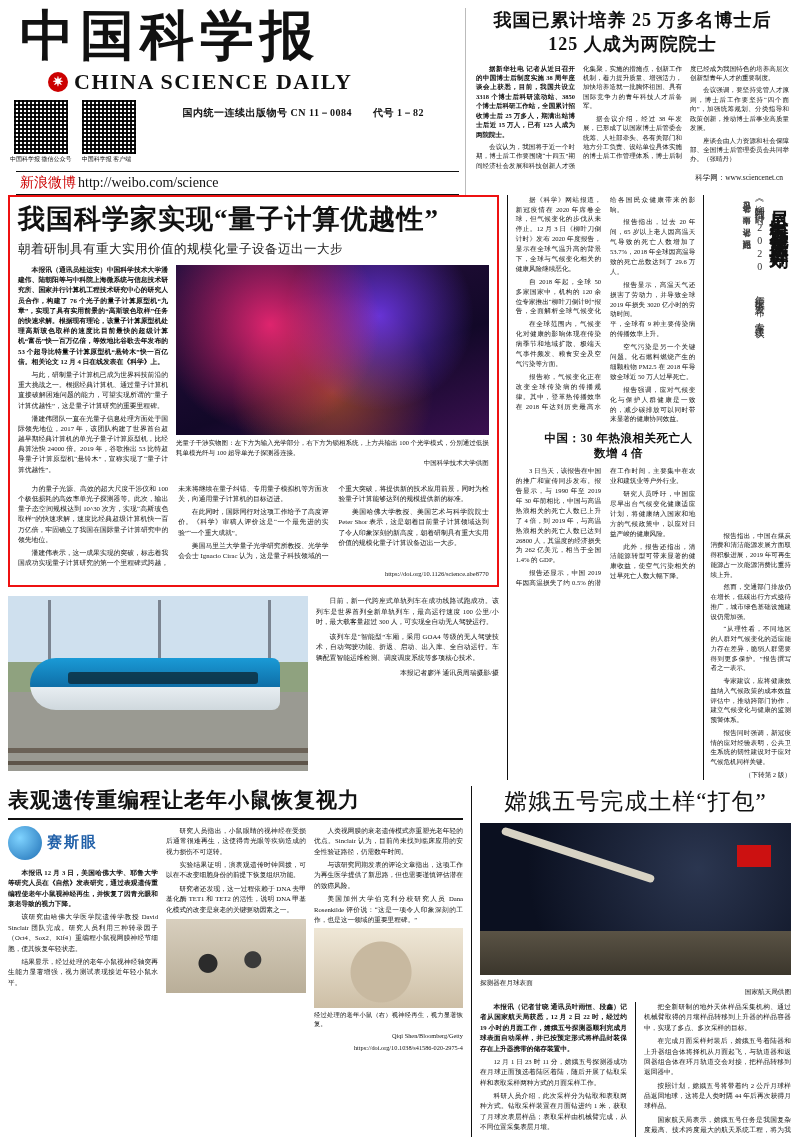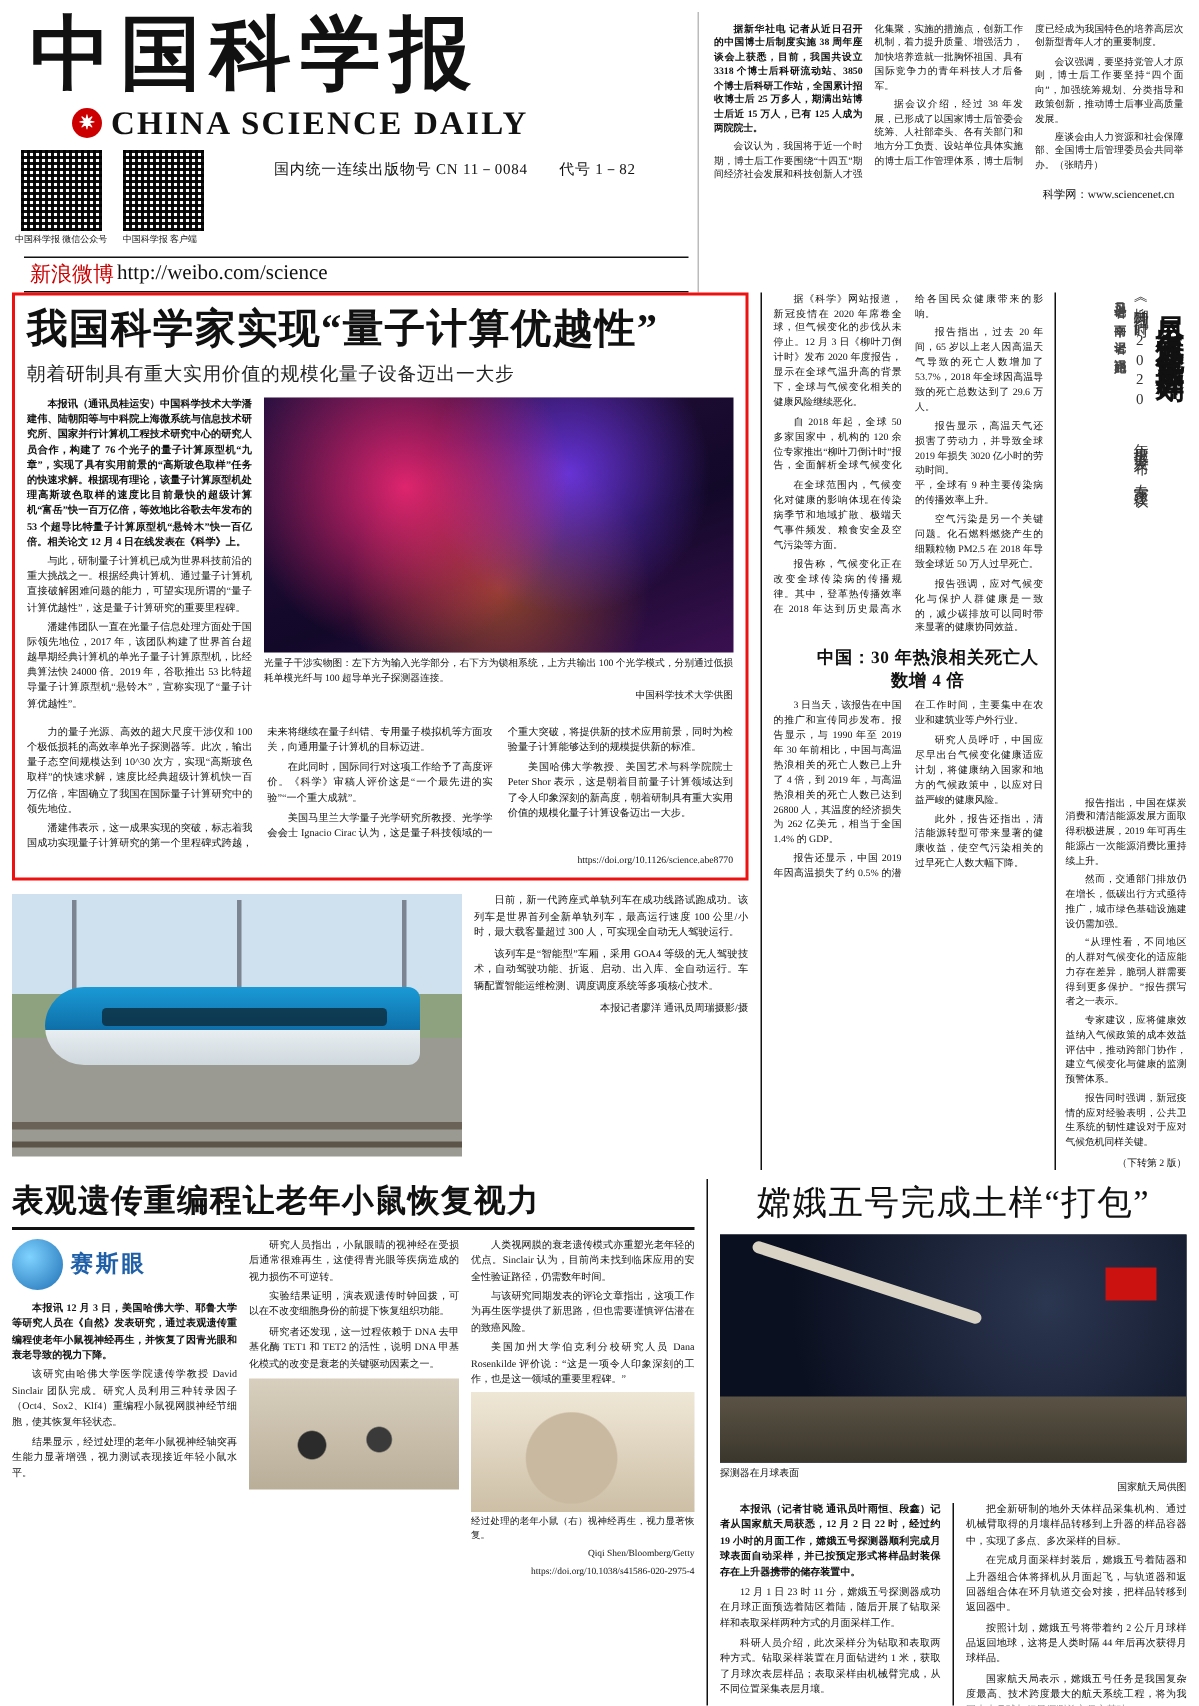--- a/index.html
+++ b/index.html
@@ -15,21 +15,21 @@
   .mast-en .txt{font-family:"Liberation Serif",serif;font-size:22px;font-weight:bold;letter-spacing:1.5px;color:#111;}
   .mast-sponsors{font-size:9px;text-align:center;margin-top:5px;letter-spacing:.5px;}
   .mast-row{display:flex;align-items:flex-start;margin-top:5px;gap:6px;}
   .qr{width:54px;height:54px;background:
      repeating-linear-gradient(0deg,#111 0 2px,#fff 2px 4px),
      repeating-linear-gradient(90deg,#111 0 2px,rgba(255,255,255,0) 2px 4px);
      background-blend-mode:multiply;margin-left:4px;}
   .qr-wrap{text-align:center;}
   .qr-cap{font-size:6px;margin-top:1px;letter-spacing:0;}
   .mast-info{flex:1;text-align:center;padding-top:6px;}
-  .mast-line1{font-size:10px;letter-spacing:.5px;}
+  .mast-line1{font-size:10px;letter-spacing:.5px;font-weight:bold;}
   .mast-line2{margin-top:6px;font-size:12px;display:flex;align-items:baseline;justify-content:center;gap:6px;}
   .issue-num{font-size:26px;font-weight:bold;font-family:"Liberation Sans",sans-serif;}
   .weibo-bar{margin:7px 6px 0 6px;border-top:1px solid #111;border-bottom:1px solid #111;padding:2px 4px;font-size:14px;display:flex;gap:2px;align-items:center;}
   .weibo-bar .red{color:#c00;}
 
   .mast-right{flex:1;padding-left:10px;border-left:1px solid #bbb;}
   .tophead{font-size:18px;font-weight:bold;text-align:center;line-height:1.35;letter-spacing:1px;}
   .tophead .l2{display:block;}
   .top-body{margin-top:7px;column-count:3;column-gap:8px;font-size:6.5px;line-height:1.45;text-align:justify;}
   .top-body p{margin:0 0 3px 0;text-indent:2em;}
@@ -155,20 +155,24 @@
           <div class="mast-line1">国内统一连续出版物号 CN 11－0084　　代号 1－82</div>
         </div>
       </div>
       <div class="weibo-bar">
         <span class="red">新浪微博</span>
         <span>http://weibo.com/science</span>
       </div>
     </div>
 
     <div class="mast-right">
+      <div class="tophead">
+        <span>我国已累计培养 25 万多名博士后</span>
+        <span class="l2">125 人成为两院院士</span>
+      </div>
       <div class="top-body">
         <p class="lead">据新华社电 记者从近日召开的中国博士后制度实施 38 周年座谈会上获悉，目前，我国共设立 3318 个博士后科研流动站、3850 个博士后科研工作站，全国累计招收博士后 25 万多人，期满出站博士后近 15 万人，已有 125 人成为两院院士。</p>
         <p>会议认为，我国将于近一个时期，博士后工作要围绕“十四五”期间经济社会发展和科技创新人才强化集聚，实施的措施点，创新工作机制，着力提升质量、增强活力，加快培养造就一批胸怀祖国、具有国际竞争力的青年科技人才后备军。</p>
         <p>据会议介绍，经过 38 年发展，已形成了以国家博士后管委会统筹、人社部牵头、各有关部门和地方分工负责、设站单位具体实施的博士后工作管理体系，博士后制度已经成为我国特色的培养高层次创新型青年人才的重要制度。</p>
         <p>会议强调，要坚持党管人才原则，博士后工作要坚持“四个面向”，加强统筹规划、分类指导和政策创新，推动博士后事业高质量发展。</p>
         <p>座谈会由人力资源和社会保障部、全国博士后管理委员会共同举办。（张晴丹）</p>
       </div>
       <div class="sci-url">
         <span>科学网：</span><span>www.sciencenet.cn</span>
       </div>

